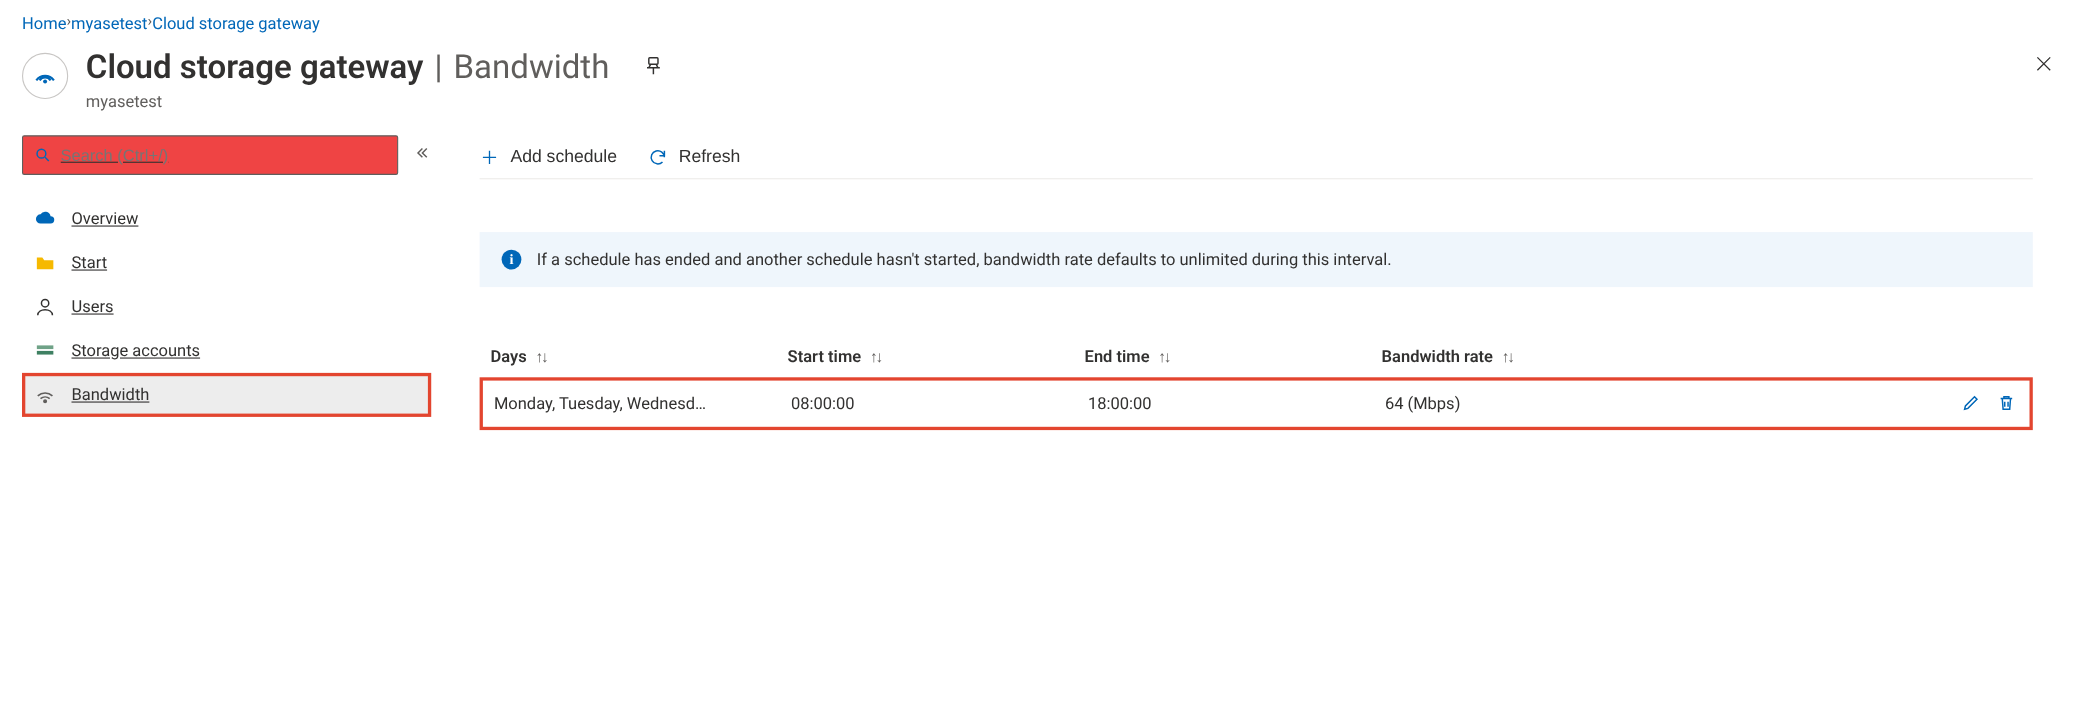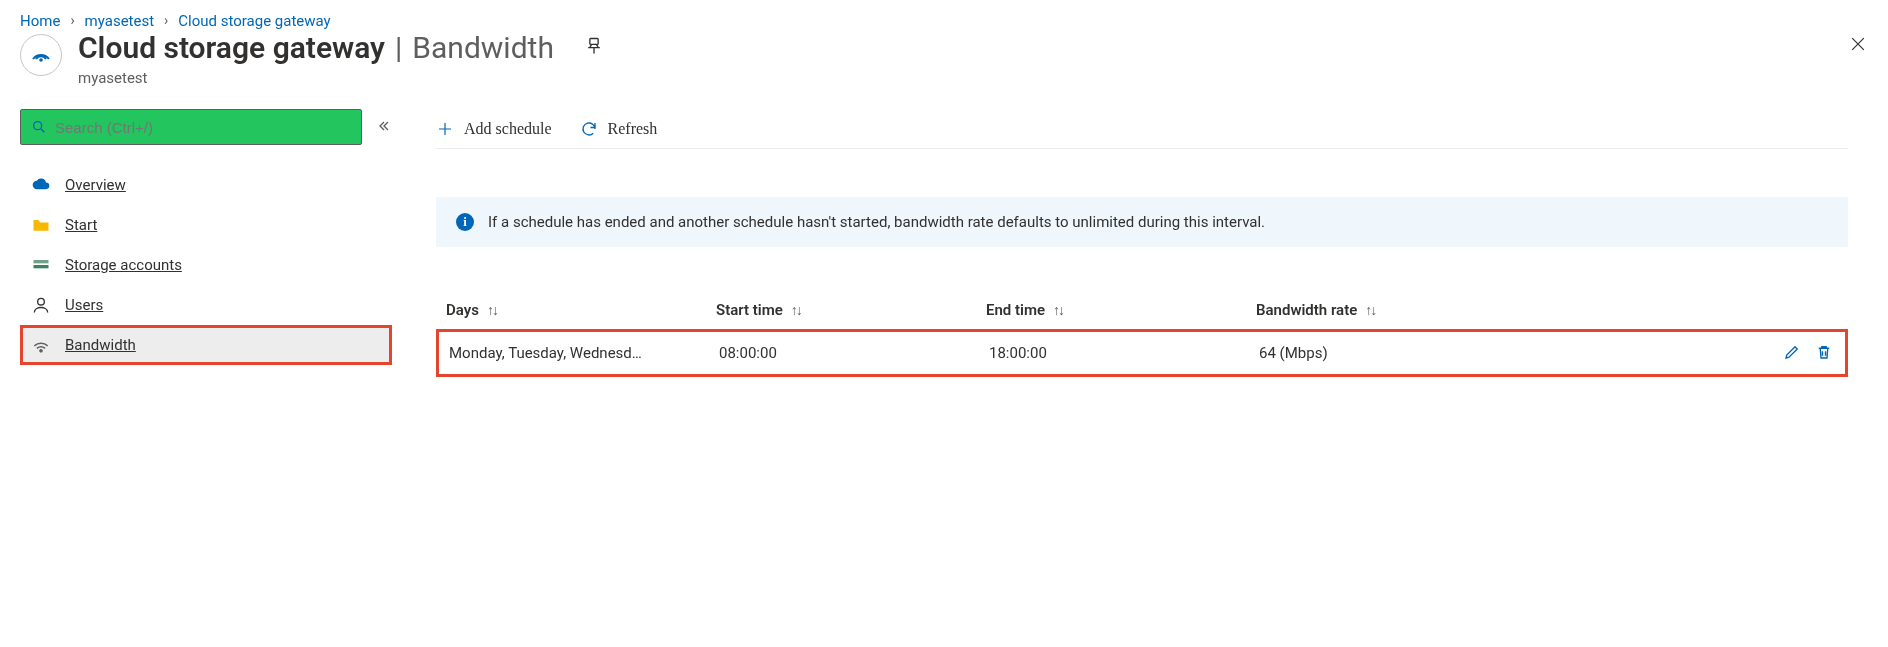--- a/index.html
+++ b/index.html
@@ -11,23 +11,22 @@
     width: 1888px;
     height: 647px;
     overflow: hidden;
     padding: 12px 16px 0 20px;
   }
 
   
   .breadcrumb {
     display: flex;
     align-items: flex-start;
-    gap: 10px;
     font-size: 15px;
-    margin-bottom: 0;
+    margin-bottom: 14px;
   }
   .breadcrumb a { color: #0067b8; text-decoration: none; cursor: pointer; }
   .breadcrumb .sep { color: #605e5c; font-size: 14px; }
 
   
   .header-row {
     display: flex;
     align-items: flex-start;
     gap: 16px;
     margin-bottom: 22px;
@@ -54,22 +53,23 @@
   .main { flex: 1; padding-left: 44px; padding-right: 24px; }
 
   
   .search-row { display: flex; align-items: center; gap: 14px; margin-bottom: 20px; }
   .search-box {
     flex: 1;
     display: flex; align-items: center;
     border: 1px solid #605e5c;
     height: 36px;
     padding: 0 10px;
-    background: #22c55e;
+    background: #ef4444;
     border-radius: 2px;
+    text-decoration: underline;
   }
   .search-box svg { flex-shrink: 0; margin-right: 8px; }
   .search-box input {
     border: none; outline: none; font-size: 15px; width: 100%;
     color: #323130; background: transparent;
   }
   .collapse-btn { cursor: pointer; color: #605e5c; }
 
   
   .menu { list-style: none; }
@@ -94,21 +94,21 @@
   .toolbar {
     display: flex; align-items: center; gap: 28px;
     height: 40px;
     border-bottom: 1px solid #edebe9;
     margin-bottom: 48px;
   }
   .toolbar button {
     display: inline-flex; align-items: center; gap: 10px;
     background: none; border: none; cursor: pointer;
     font-size: 16px; color: #323130;
-    font-family: Liberation Serif, serif;
+    font-family: Liberation Sans, sans-serif;
   }
   .toolbar button svg { color: #0067b8; }
 
   
   .info {
     background: #eff6fc;
     display: flex; align-items: center;
     padding: 16px 20px;
     gap: 14px;
     margin-bottom: 44px;
@@ -213,35 +213,35 @@
       <li>
         <span class="mi-icon">
           <svg width="20" height="20" viewBox="0 0 24 24">
               <path d="M3 6h6l2 3h10v10H3z" fill="#f6b900"></path>
             </svg>
         </span>
         <span>Start</span>
       </li>
       <li>
         <span class="mi-icon">
+          <svg width="20" height="20" viewBox="0 0 24 24" fill="none" stroke="#323130" stroke-width="1.6">
+              <circle cx="12" cy="8" r="4"></circle>
+              <path d="M4 21c0-4 4-6 8-6s8 2 8 6"></path>
+            </svg>
+        </span>
+        <span>Users</span>
+      </li>
+      <li>
+        <span class="mi-icon">
           <svg width="20" height="20" viewBox="0 0 24 24">
               <rect x="3" y="6" width="18" height="4" fill="#6fa287"></rect>
               <rect x="3" y="12" width="18" height="4" fill="#3e8062"></rect>
             </svg>
         </span>
         <span>Storage accounts</span>
-      </li>
-      <li>
-        <span class="mi-icon">
-          <svg width="20" height="20" viewBox="0 0 24 24" fill="none" stroke="#323130" stroke-width="1.6">
-              <circle cx="12" cy="8" r="4"></circle>
-              <path d="M4 21c0-4 4-6 8-6s8 2 8 6"></path>
-            </svg>
-        </span>
-        <span>Users</span>
       </li>
       <li class="active">
         <span class="mi-icon">
           <svg width="20" height="20" viewBox="0 0 24 24" fill="none" stroke="#605e5c" stroke-width="1.8">
               <path d="M4 13a12 12 0 0116 0"></path>
               <path d="M7 16a8 8 0 0110 0"></path>
               <circle cx="12" cy="19" r="1.3" fill="#605e5c"></circle>
             </svg>
         </span>
         <span>Bandwidth</span>

